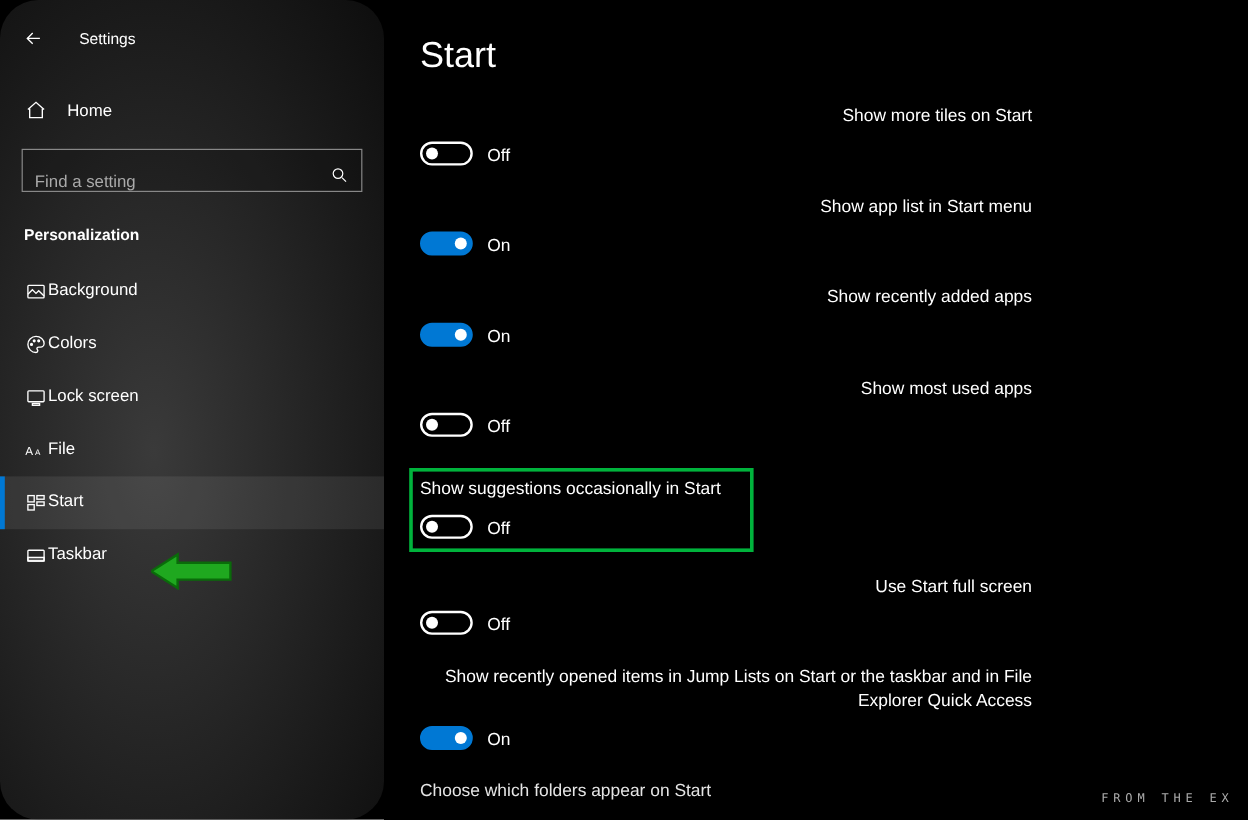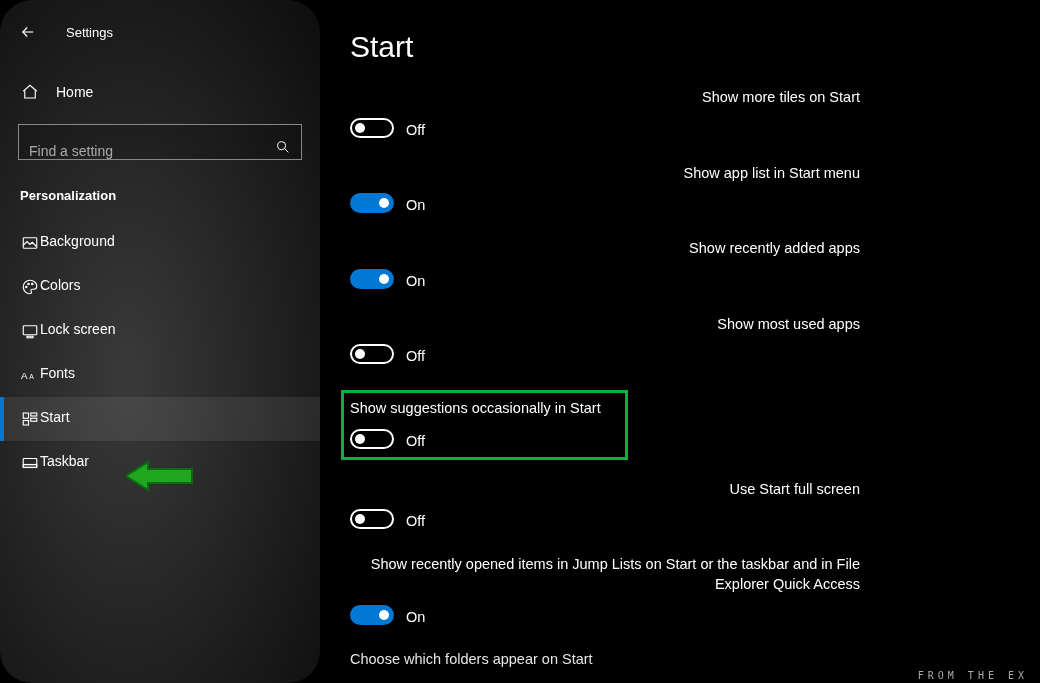--- a/index.html
+++ b/index.html
@@ -60,21 +60,21 @@
   position: absolute; right: 3px; top: 3px;
 }
 .toggle-state { font-size: 14.5px; }
 .highlight-box { border: 3px solid #00b33c; padding: 6px 24px 8px 6px; margin-left: -9px; margin-bottom: 20px; display: inline-block; }
 .highlight-box .setting { margin-bottom: 0; }
 .link { color: #e5e5e5; font-size: 14.5px; cursor: pointer; }
 .arrow-annot {
   position: absolute; left: 126px; top: 459px; pointer-events: none;
 }
 .footer-watermark {
-  position: absolute; right: 12px; bottom: 2px; font-size: 10px; letter-spacing: 4px;
+  position: absolute; right: 12px; bottom: 12px; font-size: 10px; letter-spacing: 4px;
   color: #aaa; font-family: monospace;
 }
 </style>
 </head>
 <body>
 
 <div class="window">
 
   <div class="sidebar">
 
@@ -145,21 +145,21 @@
     </div>
 
 
     <div class="nav-item">
       <span class="nav-icon">
         <svg width="18" height="14" viewBox="0 0 24 18" fill="#fff">
             <text x="0" y="14" font-size="13" font-family="Segoe UI">A</text>
             <text x="11" y="14" font-size="9" font-family="Segoe UI">A</text>
           </svg>
       </span>
-      <span>Fonts</span>
+      <span>File</span>
     </div>
 
     <div class="nav-item active">
       <span class="nav-icon">
         <svg width="18" height="18" viewBox="0 0 24 24" fill="none" stroke="#fff" stroke-width="1.5">
             <rect x="3" y="4" width="7" height="7"></rect>
             <rect x="13" y="4" width="8" height="4"></rect>
             <rect x="13" y="11" width="8" height="4"></rect>
             <rect x="3" y="14" width="7" height="6"></rect>
           </svg>

